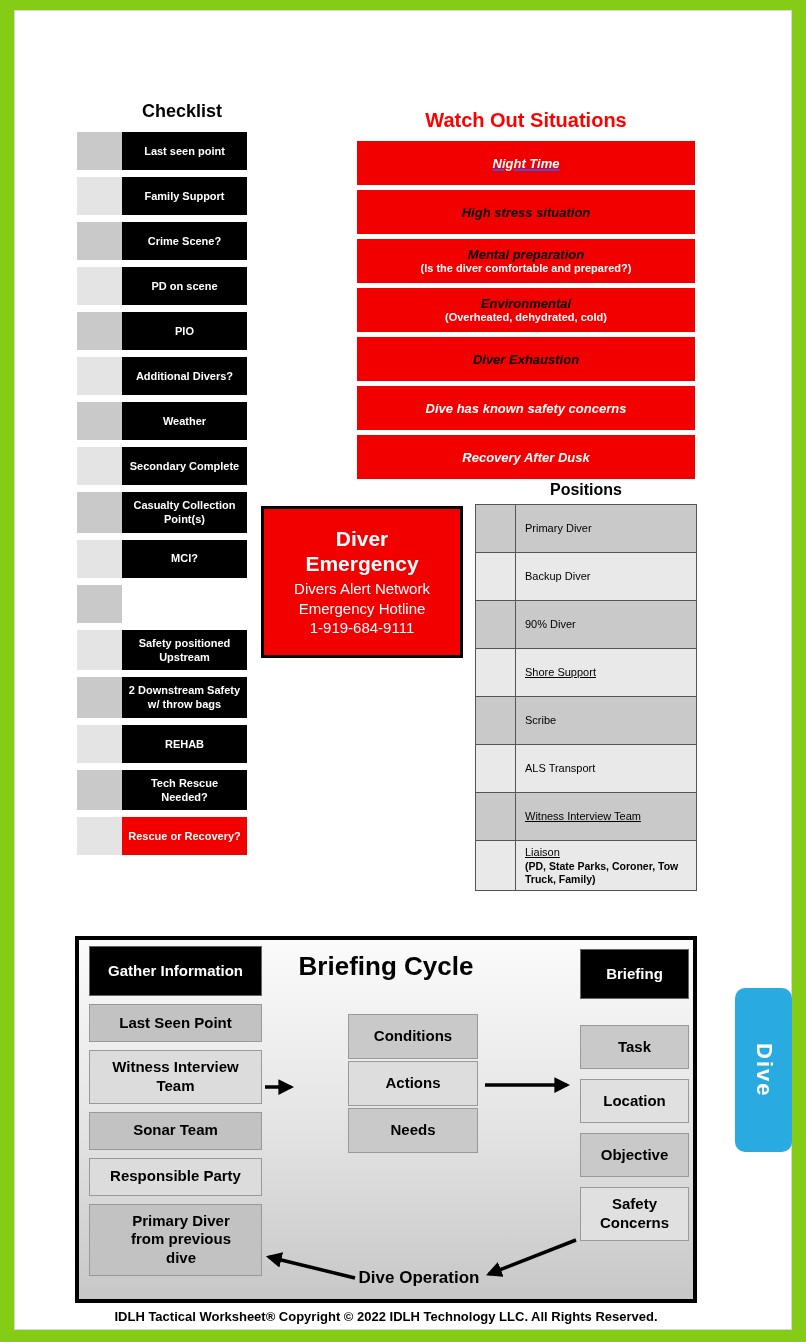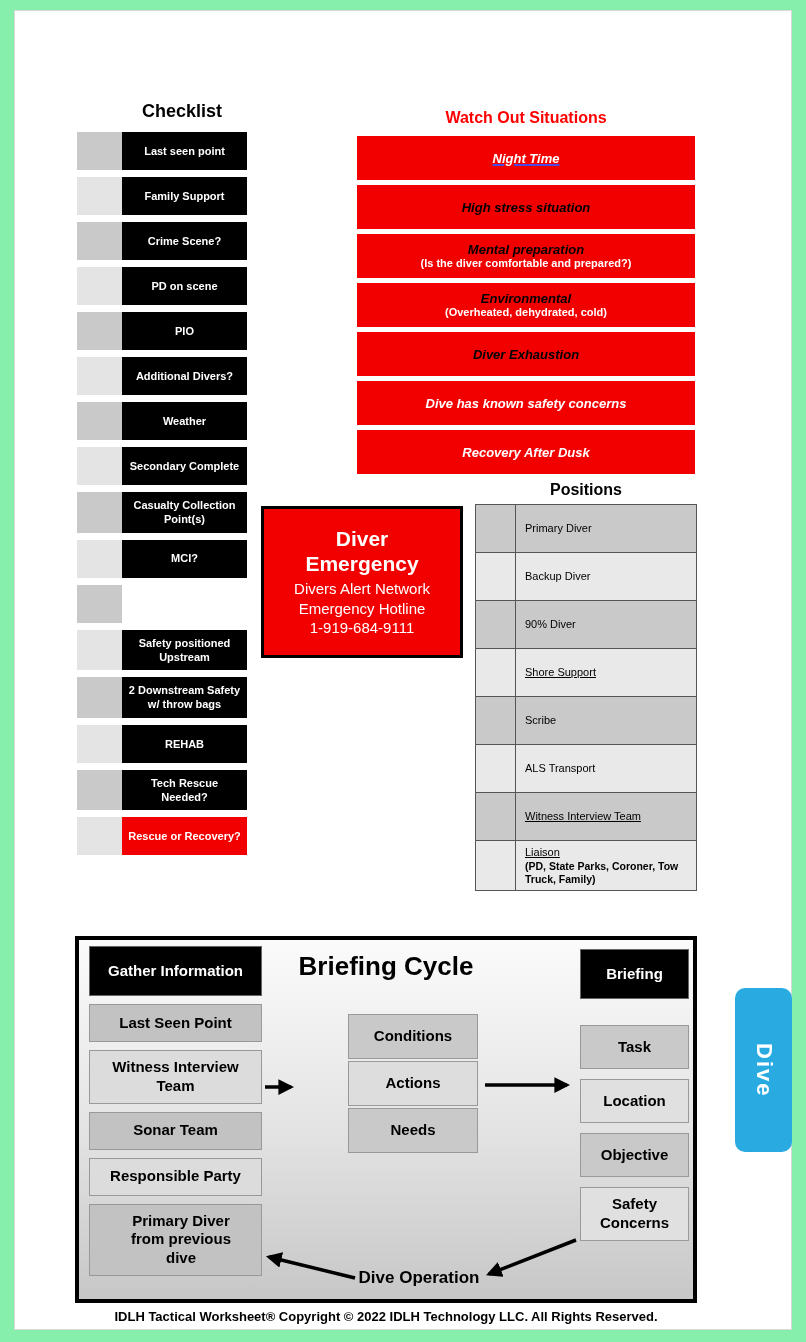--- a/index.html
+++ b/index.html
@@ -4,21 +4,21 @@
 <style>
   * { box-sizing: border-box; }
   html,body { margin:0; padding:0; }
   body {
     font-family: "Liberation Sans", sans-serif;
     background:#e9e9e9;
   }
   #screen {
     position:relative;
     width:806px; height:1342px;
-    background:#86efac;
+    background:#84cc16;
     overflow:hidden;
   }
   .page {
     position:absolute; left:14px; top:10px;
     width:778px; height:1320px;
     background:#ffffff;
     border:1px solid #d8d8d8;
   }
 
   
@@ -36,21 +36,21 @@
     flex:1; background:#000; color:#fff;
     font-weight:bold; font-size:11px; line-height:1.3;
     display:flex; align-items:center; justify-content:center;
     text-align:center; padding:6px 5px; min-height:38px;
   }
   .check-row.red .check-label { background:#f20000; }
 
   
   .watchout { position:absolute; left:342px; top:98px; width:338px; }
   .watchout-title {
-    color:#ff0000; font-weight:bold; font-size:16px;
+    color:#ff0000; font-weight:bold; font-size:20px;
     text-align:center; margin-bottom:9px;
   }
   .wo-items { display:flex; flex-direction:column; gap:5px; }
   .wo-item {
     background:#f20000; min-height:44px;
     display:flex; flex-direction:column; justify-content:center;
     text-align:center; padding:4px 8px;
   }
   .wo-label { font-weight:bold; font-size:13px;font-style:italic; }
   .wo-item.dark  .wo-label { color:#000; }

